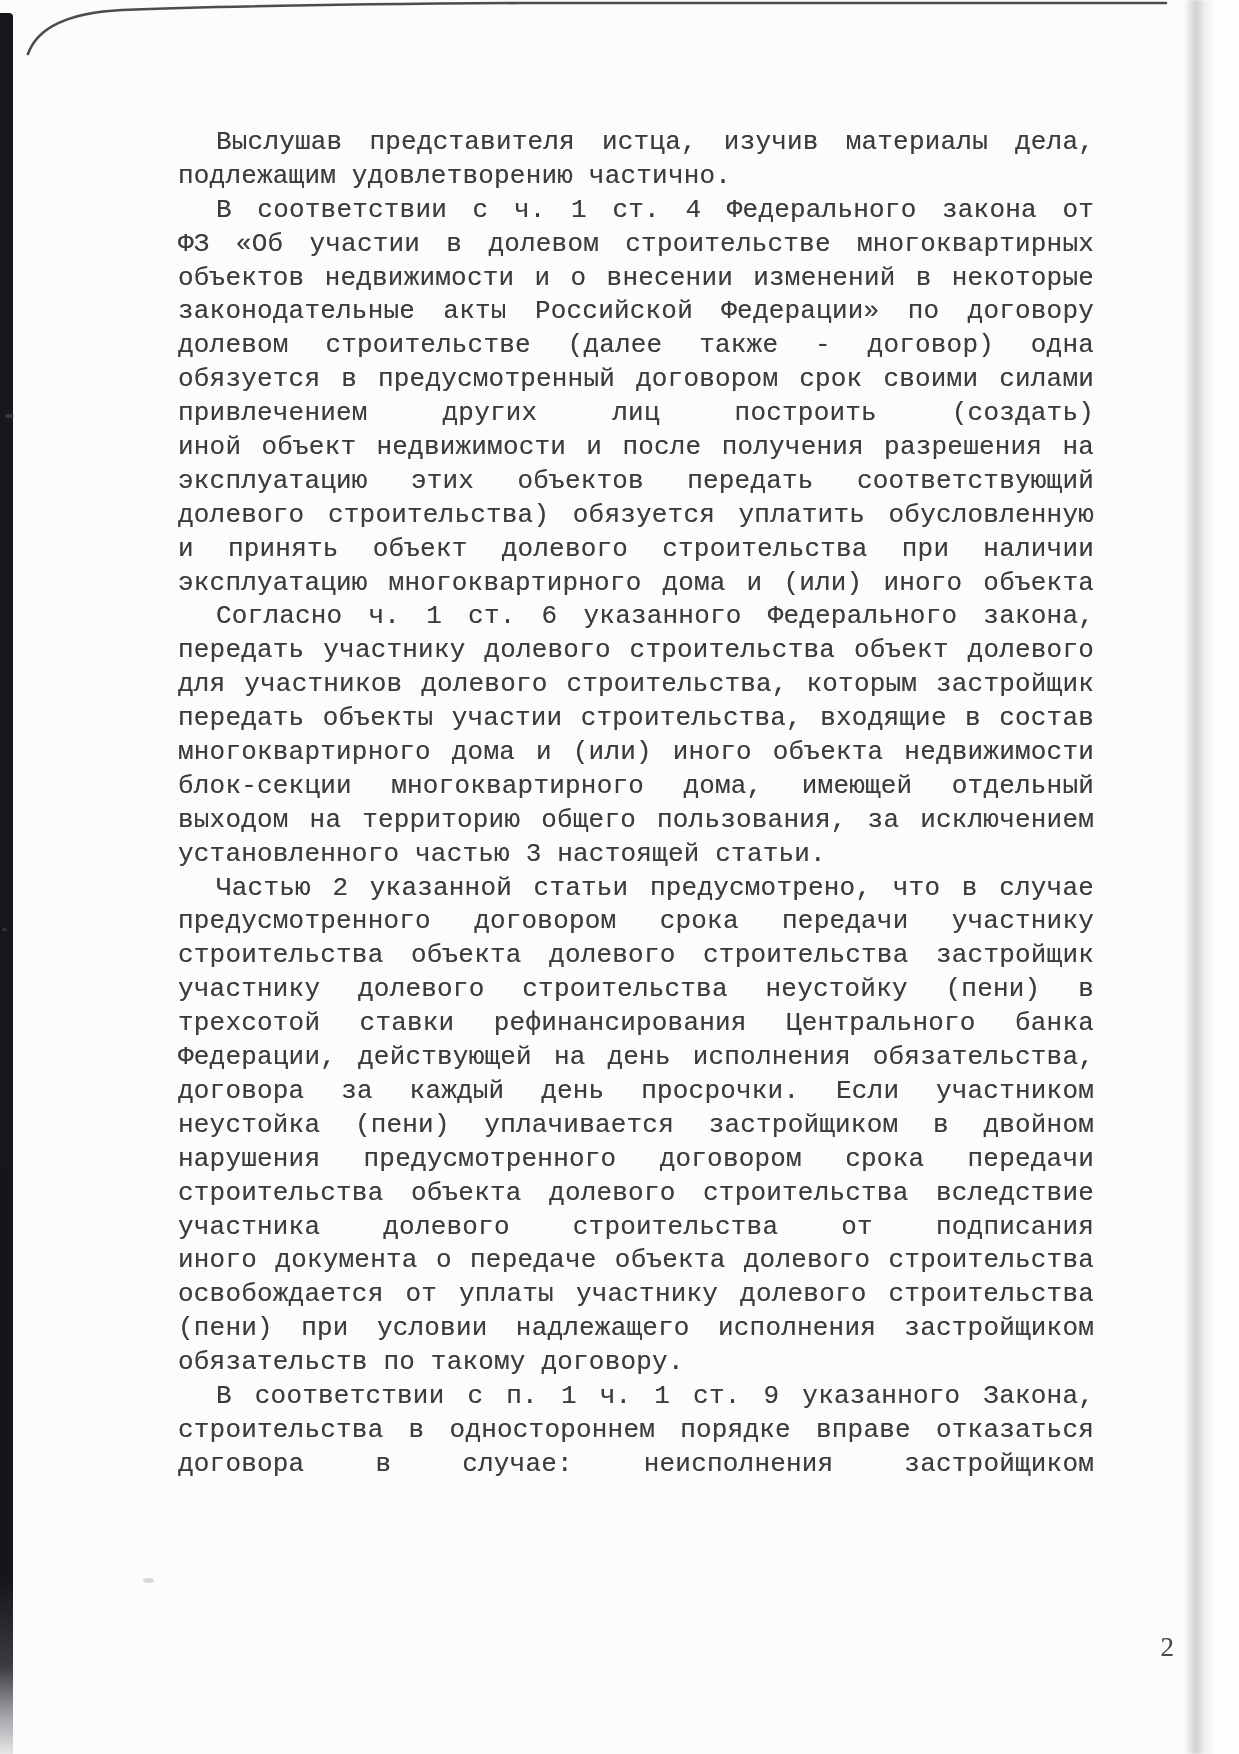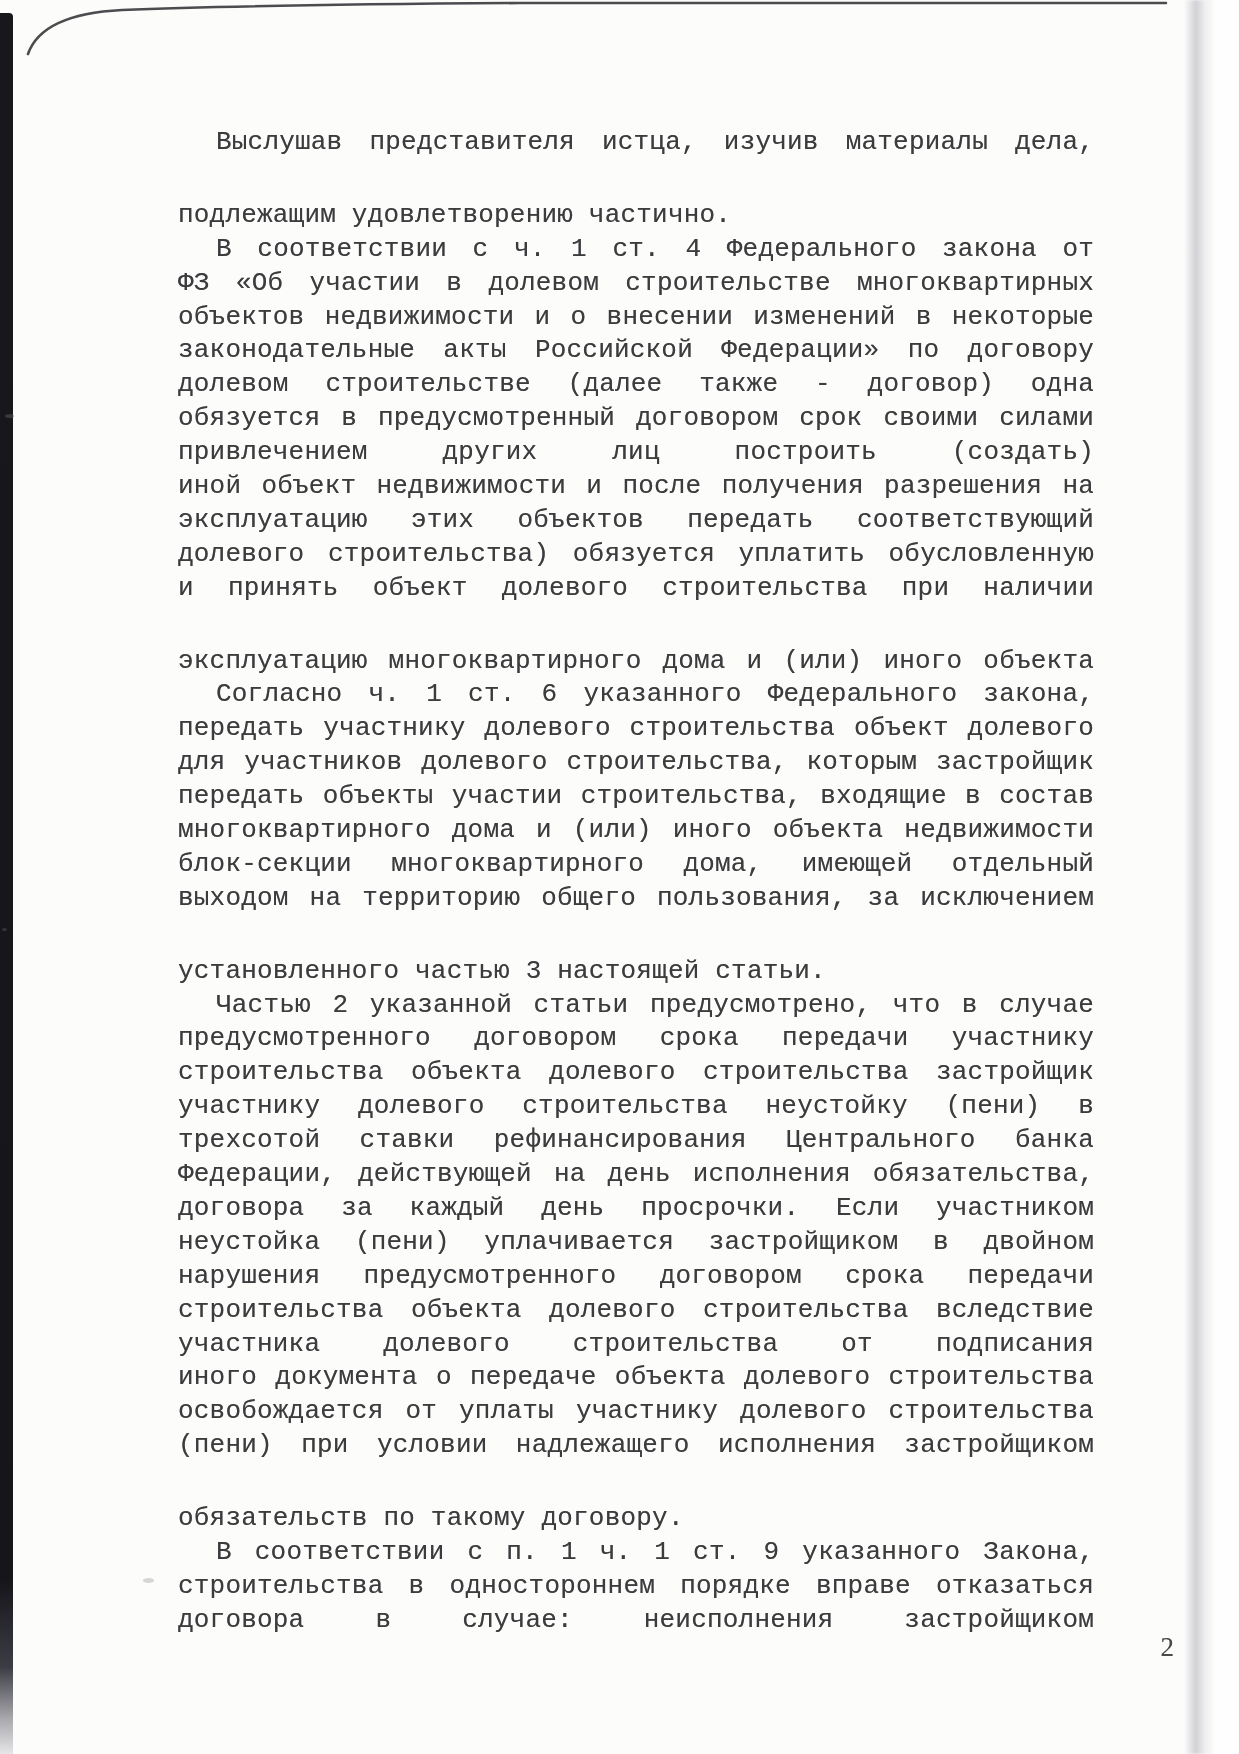--- a/index.html
+++ b/index.html
@@ -69,21 +69,21 @@
   .paragraph { margin: 0; }
   .line {
     text-align: justify;
     text-align-last: justify;
     white-space: normal;
     overflow: hidden;
     height: 33.9px;
     font-family: Liberation Mono, monospace;
   }
   .line.first { text-indent: 38px; }
-  .line.para-end { text-align-last: left; margin-top: 39px; }
+  .line.para-end { text-align-last: left; }
   .page-number {
     position: absolute;
     left: 1126px;
     top: 1632px;
     width: 48px;
     text-align: right;
     font-size: 27px;
     color: #4b4b4e;
     text-shadow: 0 0 0.5px rgba(75,75,78,0.5);
   }

